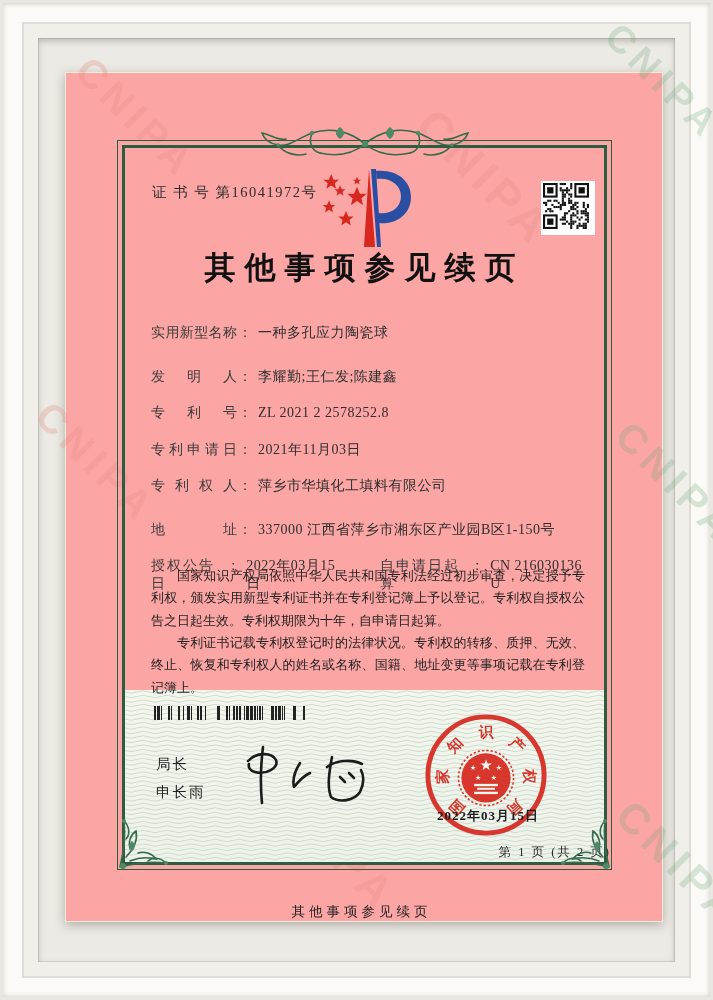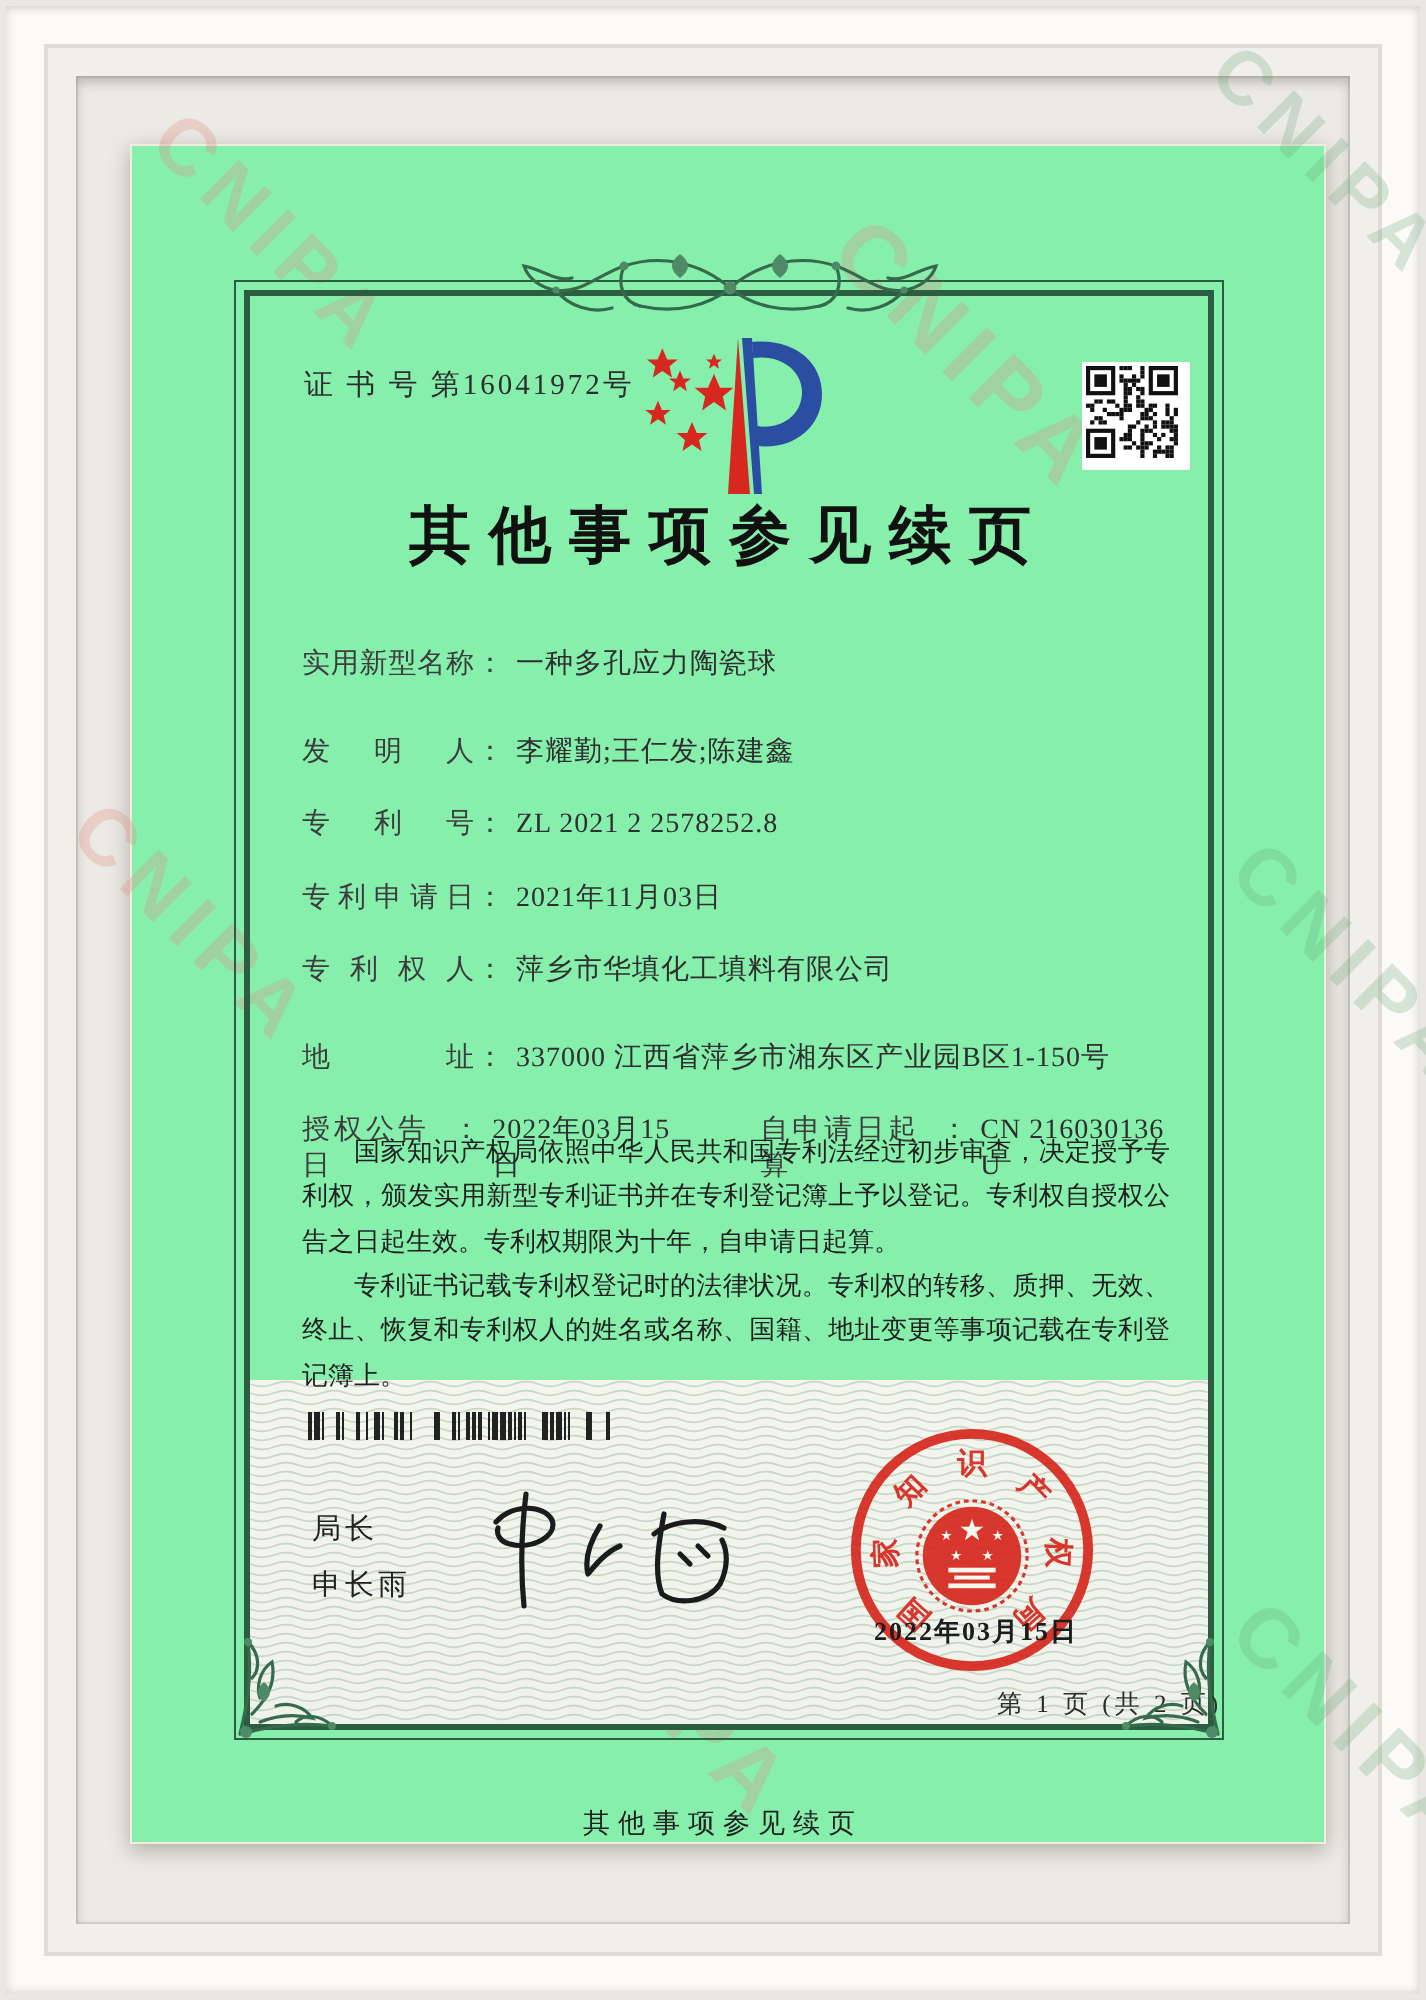--- a/index.html
+++ b/index.html
@@ -15,21 +15,21 @@
       inset 0 -6px 4px -2px #d8d6cf,
       inset 6px 0 4px -2px #e3e1da,
       inset 0 0 0 22px #fbfaf6,
       inset 0 0 0 24px #dedcd4,
       inset 0 0 0 38px #f0efe9;}
   .frame-lip{position:absolute;left:38px;top:38px;right:38px;bottom:38px;
     background:#eceae4;box-shadow:inset 0 3px 6px rgba(90,88,80,.35), inset 0 0 0 1px #d5d3ca;}
 
   
   .paper{position:absolute;left:65px;top:72px;width:598px;height:850px;
-    background:#86efac;box-shadow:0 3px 10px rgba(60,58,50,.35), inset 0 0 0 1px #f3eddd;}
+    background:#fca5a5;box-shadow:0 3px 10px rgba(60,58,50,.35), inset 0 0 0 1px #f3eddd;}
 
   
   .wm{position:absolute;font-family:"Liberation Sans","DejaVu Sans",sans-serif;
       font-weight:bold;letter-spacing:6px;transform:rotate(45deg);
       pointer-events:none;white-space:nowrap;z-index:3;}
   .wm.pink{color:rgba(224,140,132,.30);}
   .wm.green{color:rgba(110,165,125,.26);}
 
   
   .cert-frame{position:absolute;left:52px;top:68px;width:493px;height:728px;

